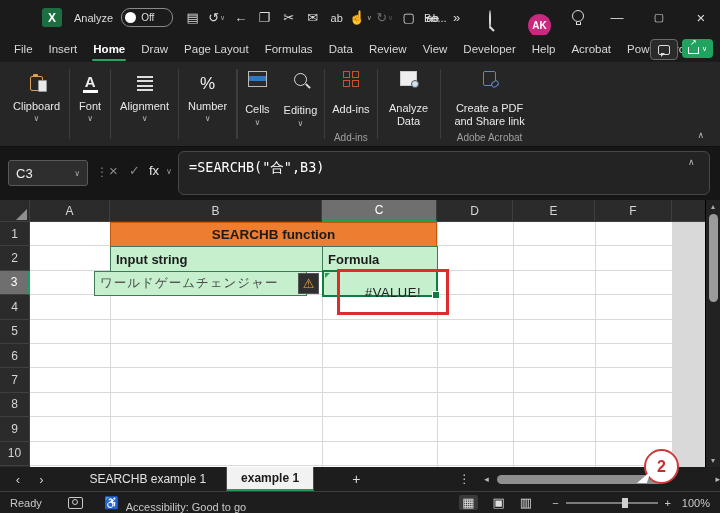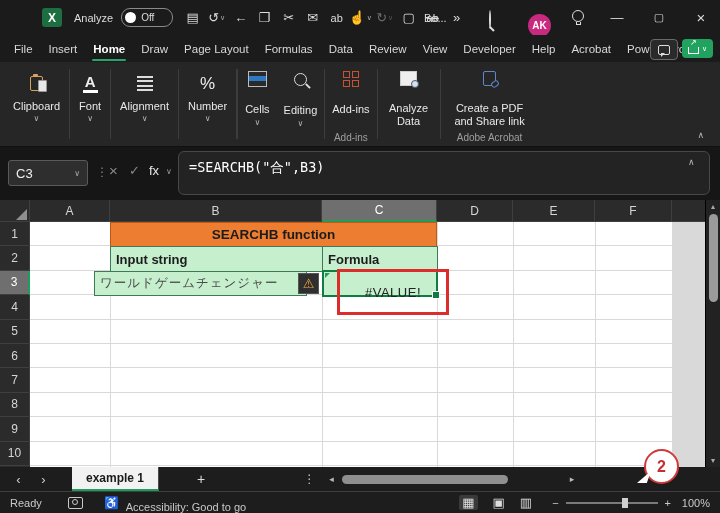--- a/index.html
+++ b/index.html
@@ -360,20 +360,21 @@
     <span class="vArr">▴</span>
     <div class="vThumb"></div>
     <span class="vArr vArrBottom">▾</span>
   </div>
 
   <div class="sheetBar">
     <span class="navChev">‹</span>
     <span class="navChev">›</span>
     <div class="tabs">
 
+    <div class="stab">SEARCHB example 1</div>
         <div class="stab active">example 1</div>
       </div>
     <span class="addSheet">+</span>
     <span class="tabMore">⋮</span>
     <span class="hArr">◂</span>
     <div class="hTrack">
       <div class="hThumb"></div>
     </div>
     <span class="hArr hArrR">▸</span>
   </div>

